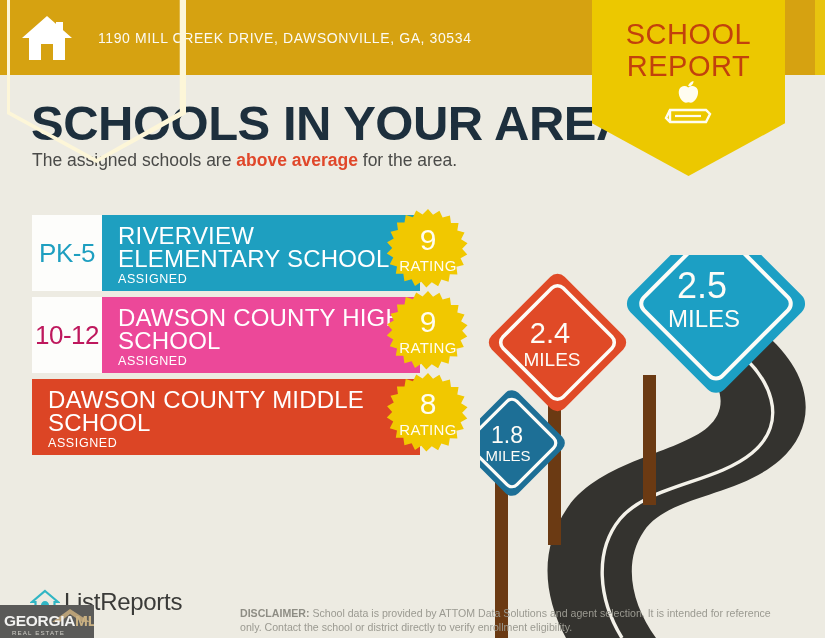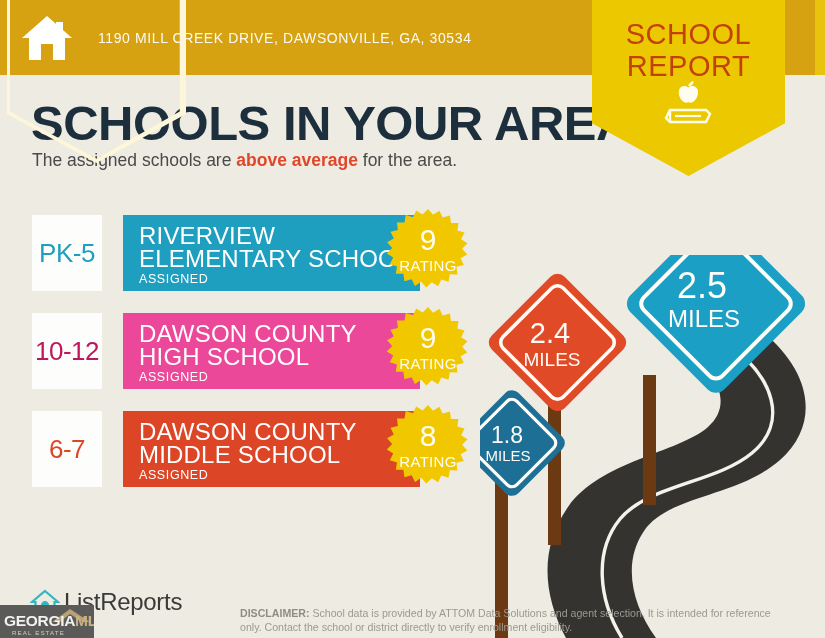--- a/index.html
+++ b/index.html
@@ -59,21 +59,21 @@
   }
   .subtitle{
     position:absolute;left:32px;top:150px;
     font-size:17.5px;color:#4a4a48;
   }
   .subtitle b{color:#e0472a;font-weight:bold;}
 
   
   .rows{position:absolute;left:32px;top:215px;width:420px;}
   .school-row{
-    position:relative;width:388px;height:76px;margin-bottom:22px;display:flex;gap:21px;
+    position:relative;width:388px;height:76px;margin-bottom:6px;display:flex;
   }
   .grade-box{
     width:70px;height:76px;background:#fdfdfb;display:flex;align-items:center;justify-content:center;
     flex:0 0 70px;
   }
   .grade-box span{font-size:26px;letter-spacing:-0.5px;}
   .bar{
     flex:1 1 auto;height:76px;padding:9px 0 0 16px;box-sizing:border-box;color:#fff;
   }
   .sname{font-size:24px;line-height:23px;letter-spacing:.2px;}
@@ -181,23 +181,20 @@
       <div class="badge">
         <svg width="88" height="88" viewBox="0 0 100 100">
           <polygon fill="#f1c800" points="50,0 55.7,6.6 63,1.9 66.6,9.8 74.9,7.3 76.1,15.9 84.7,15.8 83.3,24.3 91.5,26.7 87.6,34.4 94.9,39 88.8,45.2 94.6,51.6 87,55.9 90.7,63.7 82.3,65.7 83.4,74.3 74.8,74.1 73.4,82.6 65.2,80.1 61.5,87.9 54.3,83.2 48.1,89.3 42.3,82.8 35.2,87.6 31.4,79.8 23.2,82.2 22,73.6 13.4,73.7 14.8,65.2 6.6,62.8 10.5,55.1 3.2,50.5 9.3,44.3 3.5,37.9 11.1,33.6 7.4,25.8 15.8,23.8 14.7,15.2 23.3,15.4 24.7,6.9 32.9,9.4 36.6,1.6 43.8,6.3"></polygon>
         </svg>
         <div class="num">9</div>
         <div class="rtxt">RATING</div>
       </div>
     </div>
 
     <div class="school-row">
-      <div class="grade-box">
-        <span style="color:#dc4525">6-7</span>
-      </div>
       <div class="bar" style="background:#dc4525">
         <div class="sname">DAWSON COUNTY MIDDLE SCHOOL</div>
         <div class="assigned">ASSIGNED</div>
       </div>
       <div class="badge">
         <svg width="88" height="88" viewBox="0 0 100 100">
           <polygon fill="#f1c800" points="50,0 55.7,6.6 63,1.9 66.6,9.8 74.9,7.3 76.1,15.9 84.7,15.8 83.3,24.3 91.5,26.7 87.6,34.4 94.9,39 88.8,45.2 94.6,51.6 87,55.9 90.7,63.7 82.3,65.7 83.4,74.3 74.8,74.1 73.4,82.6 65.2,80.1 61.5,87.9 54.3,83.2 48.1,89.3 42.3,82.8 35.2,87.6 31.4,79.8 23.2,82.2 22,73.6 13.4,73.7 14.8,65.2 6.6,62.8 10.5,55.1 3.2,50.5 9.3,44.3 3.5,37.9 11.1,33.6 7.4,25.8 15.8,23.8 14.7,15.2 23.3,15.4 24.7,6.9 32.9,9.4 36.6,1.6 43.8,6.3"></polygon>
         </svg>
         <div class="num">8</div>
         <div class="rtxt">RATING</div>

